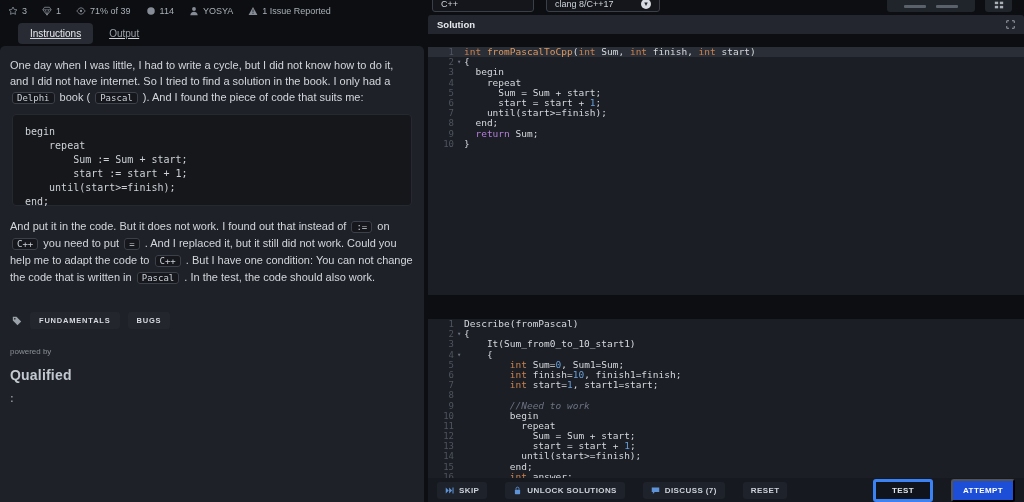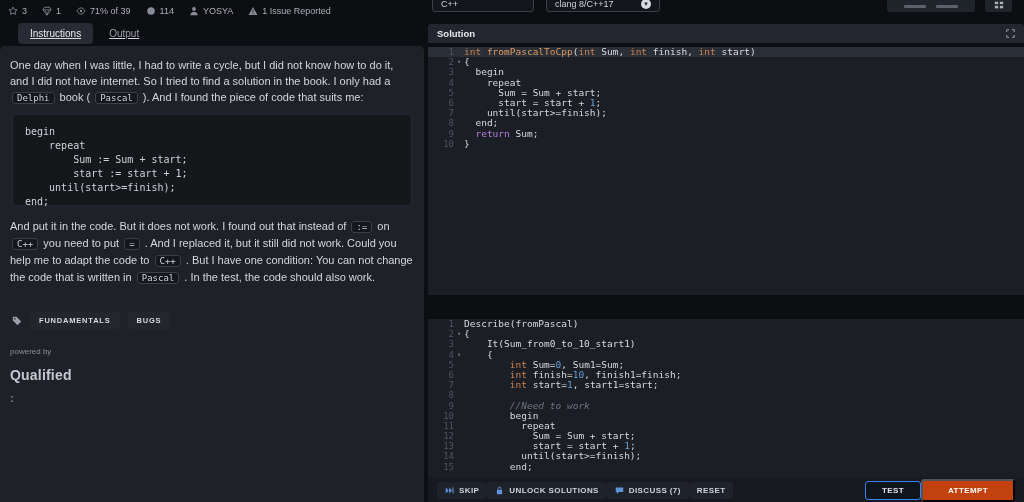--- a/index.html
+++ b/index.html
@@ -71,55 +71,55 @@
     border-radius:3px 3px 0 0; display:flex; align-items:center; padding:0 9px;
   }
   .panel-header .ph-title { font-size:9.5px; font-weight:bold; color:#e6e9ed; }
   .ph-icons { margin-left:auto; display:flex; align-items:center; gap:8px; }
   .ph-icons svg { width:9px; height:9px; color:#9aa1a9; }
   .help-dot { width:11px; height:11px; border-radius:50%; background:#3a3f48; color:#c8cdd4;
     font-size:8px; line-height:11px; text-align:center; font-weight:bold; }
 
   .editor { position:absolute; left:0; width:596px; background:#1b1e24; overflow:hidden;
     font-family:"DejaVu Sans Mono", monospace; font-size:9.5px; line-height:10.2px; }
-  .solution-header { top:24px;gap:24px; }
+  .solution-header { top:15px;gap:24px; }
   .solution-editor { top:47px; height:248px; }
   .sample-header { top:300px; }
   .sample-editor { top:319px; height:159px; }
 
   .cl { display:flex; height:10.2px; }
   .cl.active { background:#2a2e37; }
   .ln { width:26px; flex:0 0 auto; text-align:right; color:#4e545e; font-size:9px; }
   .fold { width:10px; flex:0 0 auto; text-align:center; color:#6b7280; font-size:7px; line-height:10.2px; }
   .lc { white-space:pre; color:#d6d9de; }
   .tk-pl  { color:#d6d9de; }
   .tk-kw  { color:#c9824f; }
   .tk-fn  { color:#dd9a62; }
   .tk-key { color:#b57edc; }
   .tk-num { color:#6a9fd8; }
   .tk-cmt { color:#6b7280; font-style:italic; }
 
   
   .bottom-bar {
     position:absolute; left:0; bottom:0; width:596px; height:24px; background:#161920;
-    display:flex; align-items:center; gap:0; padding:0 9px;
+    display:flex; align-items:center; gap:18px; padding:0 9px;
   }
   .bb-btn {
     display:flex; align-items:center; gap:5px; background:#1e222a; border-radius:3px;
     padding:4px 8px; font-size:8px; font-weight:bold; letter-spacing:.4px; color:#cdd3da; cursor:default;
   }
   .bb-btn svg { width:9px; height:9px; color:#5f93d8; }
   .bb-spacer { margin-left:auto; }
   .btn-test {
-    background:#10141c; border:1px solid #3b82f6; border-radius:3px; color:#dfe4ea;
+    background:#10141c; border:3px solid #3b82f6; border-radius:3px; color:#dfe4ea;
     font-size:8px; font-weight:bold; letter-spacing:.4px; padding:4px 16px; cursor:default;
   }
   .btn-attempt {
-    background:#c2410c; border-radius:3px; color:#ffffff;
-    font-size:8px; font-weight:bold; letter-spacing:.4px; padding:5px 25px; cursor:default;
+    background:#1d4ed8; border-radius:3px; color:#ffffff;
+    font-size:8px; font-weight:bold; letter-spacing:.4px; padding:5px 10px; cursor:default;
   }
 </style>
 </head>
 <body>
 
 <div class="screen">
 
   <div class="left">
 
     <div class="stats-bar">
@@ -350,20 +350,25 @@
         <div class="cl">
           <span class="ln">14</span>
           <span class="fold"></span>
           <span class="lc"><span class="tk-pl">          until(start&gt;=finish);</span></span>
         </div>
         <div class="cl">
           <span class="ln">15</span>
           <span class="fold"></span>
           <span class="lc"><span class="tk-pl">        end;</span></span>
         </div>
+        <div class="cl">
+          <span class="ln">16</span>
+          <span class="fold"></span>
+          <span class="lc"><span class="tk-pl">        </span><span class="tk-kw">int </span><span class="tk-pl">answer;</span></span>
+        </div>
       </div>
 
     <div class="bottom-bar">
       <div class="bb-btn">
         <svg viewBox="0 0 12 12">
             <path d="M1 2l4 4-4 4zM5.5 2l4 4-4 4z" fill="currentColor"></path>
             <rect x="10" y="2" width="1.4" height="8" fill="currentColor"></rect>
           </svg>
         <span>SKIP</span>
       </div>

